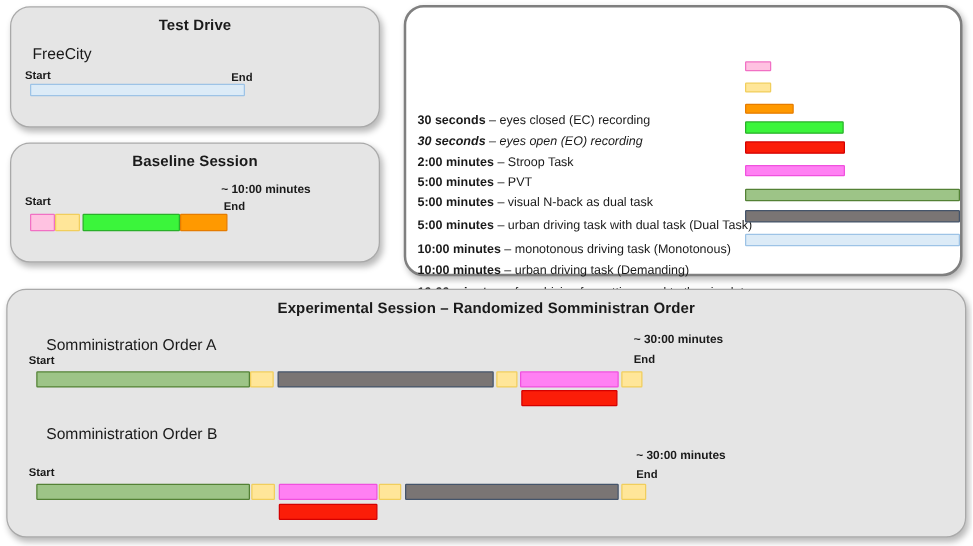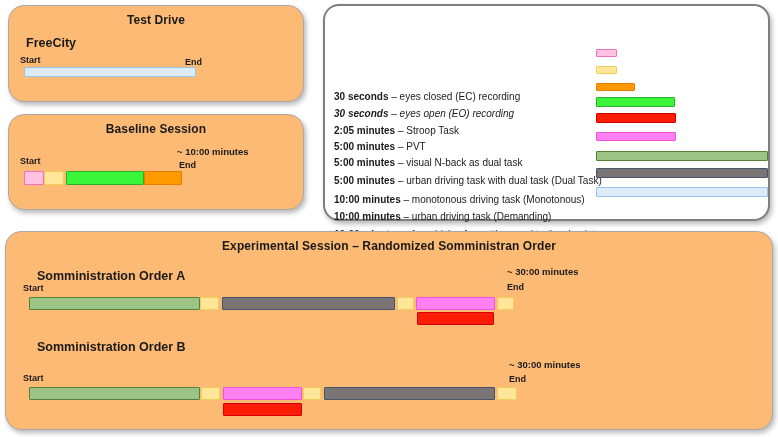--- a/index.html
+++ b/index.html
@@ -1,25 +1,25 @@
 <!DOCTYPE html>
 <html><head>
 <meta charset="utf-8">
 <style>
   html,body{margin:0;padding:0;background:#ffffff;}
   body{font-family:"Liberation Sans",sans-serif;color:#1a1a1a;}
   .canvas{position:relative;width:778px;height:437px;background:#ffffff;overflow:hidden;}
 
-  .panel{position:absolute;background:#fdba74;border:1.6px solid #A9A9A9;border-radius:16px;
+  .panel{position:absolute;background:#e5e5e5;border:1.6px solid #A9A9A9;border-radius:16px;
          box-shadow:2px 3px 5px rgba(0,0,0,0.28);box-sizing:border-box;}
   .panel.white{background:#ffffff;border:2px solid #7f7f7f;}
 
   .panel-title{position:absolute;top:7px;left:0;right:0;text-align:center;
                font-weight:bold;font-size:12px;letter-spacing:0.1px;}
-  .h2{position:absolute;font-weight:bold;font-size:12.5px;}
+  .h2{position:absolute;font-weight:normal;font-size:12.5px;}
   .se{position:absolute;font-weight:bold;font-size:9px;}
   .dur{position:absolute;font-weight:bold;font-size:9.5px;}
 
   .bar-row{position:absolute;left:0;right:0;}
   .seg{position:absolute;top:0;bottom:0;border:1.5px solid;box-sizing:border-box;border-radius:1px;}
 
   .lrow{position:absolute;left:9px;font-size:10px;margin-top:48px;}
   .lrow b{font-weight:bold;}
   .lrow2{position:absolute;left:77px;font-size:10px;}
 </style>
@@ -63,21 +63,21 @@
 
     <div class="lrow" style="top:54px;font-style:italic;">
       <b>30 seconds</b>
       <span>– eyes open (EO) recording</span>
     </div>
     <div class="bar-row" style="top:60px;height:8px;">
         <div class="seg" style="left: 271px; width: 21px; background: rgb(255, 230, 153); border-color: rgb(241, 206, 92);"></div>
       </div>
 
     <div class="lrow" style="top:71px;">
-      <b>2:05 minutes</b>
+      <b>2:00 minutes</b>
       <span>–  Stroop Task</span>
     </div>
     <div class="bar-row" style="top:77px;height:8px;">
         <div class="seg" style="left: 271px; width: 39px; background: rgb(255, 153, 0); border-color: rgb(230, 124, 0);"></div>
       </div>
 
     <div class="lrow" style="top:87px;">
       <b>5:00 minutes</b>
       <span>– PVT</span>
     </div>

